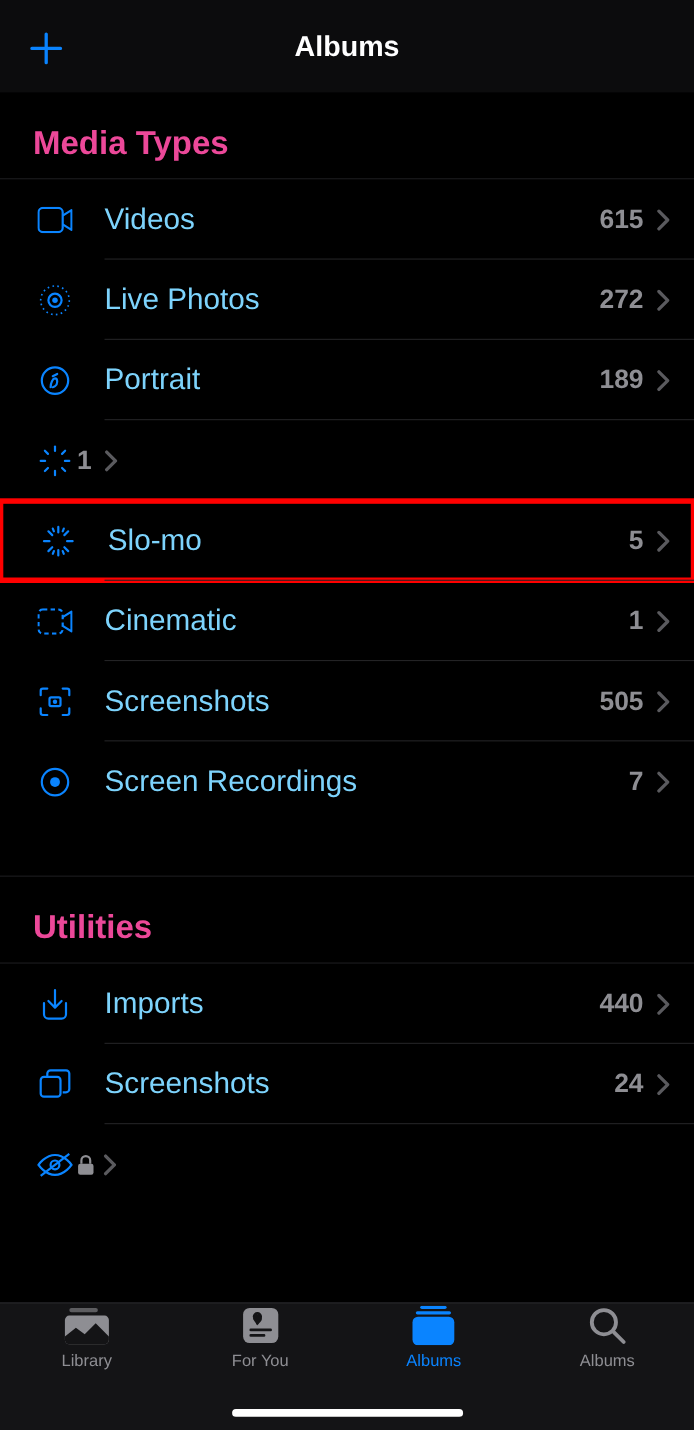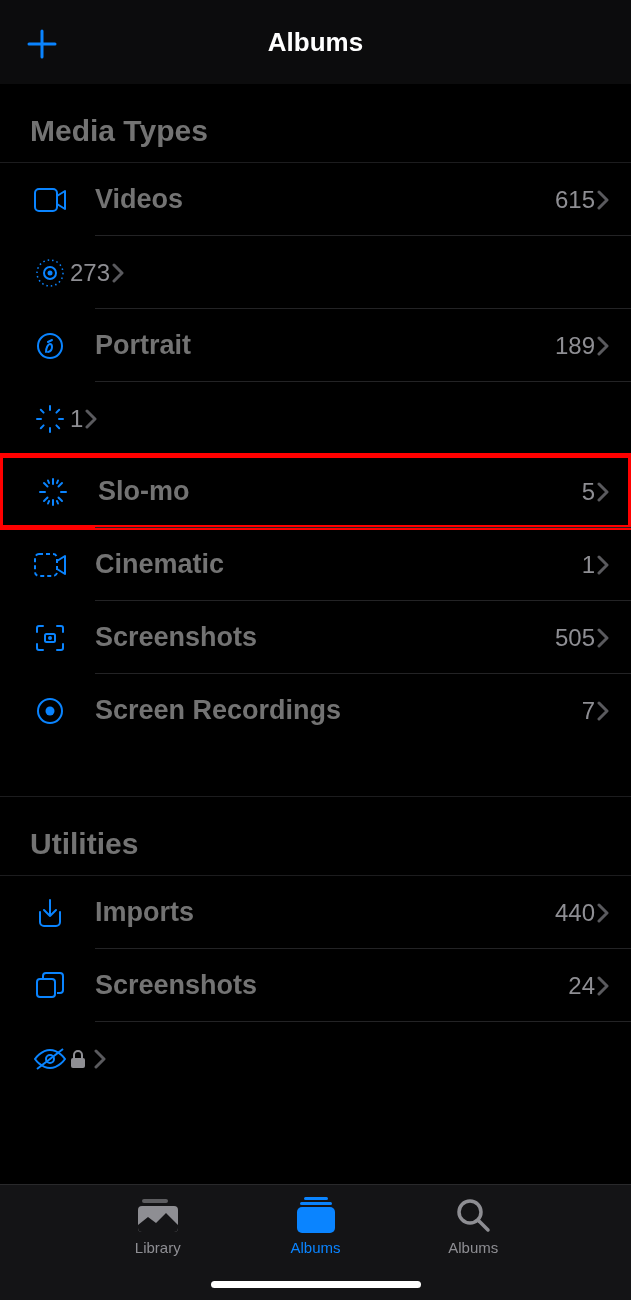--- a/index.html
+++ b/index.html
@@ -21,21 +21,21 @@
     width: 100%;
     text-align: center;
     color: #fff;
     font-size: 26px;
     font-weight: 600;
   }
   .content {
     padding: 0;
   }
   .section-header {
-    color: #737373;
+    color: #ec4899;
     font-size: 30px;
     font-weight: 700;
     padding: 30px 30px 14px 30px;
   }
   .list {
     border-top: 1px solid #1c1c1e;
   }
   .row {
     display: flex;
     align-items: center;
@@ -54,30 +54,31 @@
   .list .row:last-child .sep { display: none; }
   .row-icon {
     width: 40px;
     display: flex;
     justify-content: center;
     align-items: center;
     color: #0a84ff;
     flex-shrink: 0;
   }
   .row-label {
-    color: #737373;
+    color: #7dd3fc;
     font-size: 27px;
-    font-weight: 700;
+    font-weight: 400;
     margin-left: 25px;
     flex: 1;
   }
   .row-count {
     color: #8e8e93;
     font-size: 24px;
-    margin-right: 2px;
+    margin-right: 12px;
+    font-weight: bold;
   }
   .row-chevron {
     color: #5a5a5e;
     margin-right: 22px;
     display: flex;
     align-items: center;
   }
   .row-lock {
     color: #8e8e93;
     margin-right: 8px;
@@ -91,23 +92,22 @@
     height: 50px;
     border-bottom: 1px solid #1c1c1e;
   }
   .tabbar {
     position: absolute;
     left: 0; right: 0; bottom: 0;
     height: 116px;
     background: #141416;
     border-top: 1px solid #29292b;
     display: flex;
-    justify-content: center;
+    justify-content: space-between;
     align-items: flex-start;
-    padding-top: 10px;
   }
   .tab {
     display: flex;
     flex-direction: column;
     align-items: center;
     width: 25%;
     color: #8e8e93;
   }
   .tab.active { color: #0a84ff; }
   .tab-icon { height: 40px; display:flex; align-items:center; justify-content:center; }
@@ -160,21 +160,22 @@
 
 
     <div class="row">
       <div class="row-icon">
           <svg width="30" height="30" viewBox="0 0 30 30">
             <circle cx="15" cy="15" r="6" stroke="#0a84ff" stroke-width="2" fill="none"></circle>
             <circle cx="15" cy="15" r="2.5" fill="#0a84ff"></circle>
             <circle cx="15" cy="15" r="13" stroke="#0a84ff" stroke-width="1.5" fill="none" stroke-dasharray="1.5 3"></circle>
           </svg>
         </div>
-      <div class="row-count">273</div>
+      <div class="row-label">Live Photos</div>
+      <div class="row-count">272</div>
       <div class="row-chevron">
           <svg width="12" height="20" viewBox="0 0 12 20">
             <path d="M2 2l8 8-8 8" stroke="currentColor" stroke-width="3" fill="none" stroke-linecap="round" stroke-linejoin="round"></path>
           </svg>
         </div>
       <div class="sep"></div>
     </div>
 
     <div class="row">
       <div class="row-icon">
@@ -370,20 +371,30 @@
   <div class="tab">
     <div class="tab-icon">
         <svg width="44" height="36" viewBox="0 0 44 36">
           <rect x="6" y="2" width="26" height="4" rx="2" fill="currentColor" opacity="0.6"></rect>
           <rect x="2" y="9" width="40" height="26" rx="4" fill="currentColor"></rect>
           <path d="M2 28l10-8 8 6 10-10 12 12v3a4 4 0 01-4 4H6a4 4 0 01-4-4v-3z" fill="#141416"></path>
         </svg>
       </div>
     <div class="tab-label">Library</div>
   </div>
+  <div class="tab">
+    <div class="tab-icon">
+        <svg width="36" height="36" viewBox="0 0 36 36">
+          <rect x="2" y="2" width="32" height="32" rx="6" fill="currentColor"></rect>
+          <path d="M12 10a3 3 0 016 0c0 3-3 4-3 6m-6 6h18m-18 5h12" stroke="#141416" stroke-width="2.5" fill="none" stroke-linecap="round"></path>
+          <path d="M11 12c0-2 2-4 4-4s4 2 4 4c0 3-4 4-4 6" fill="#141416"></path>
+        </svg>
+      </div>
+    <div class="tab-label">For You</div>
+  </div>
   <div class="tab active">
     <div class="tab-icon">
         <svg width="42" height="36" viewBox="0 0 42 36">
           <rect x="9" y="0" width="24" height="3" rx="1.5" fill="currentColor"></rect>
           <rect x="5" y="5" width="32" height="3" rx="1.5" fill="currentColor"></rect>
           <rect x="2" y="10" width="38" height="26" rx="5" fill="currentColor"></rect>
         </svg>
       </div>
     <div class="tab-label">Albums</div>
   </div>

